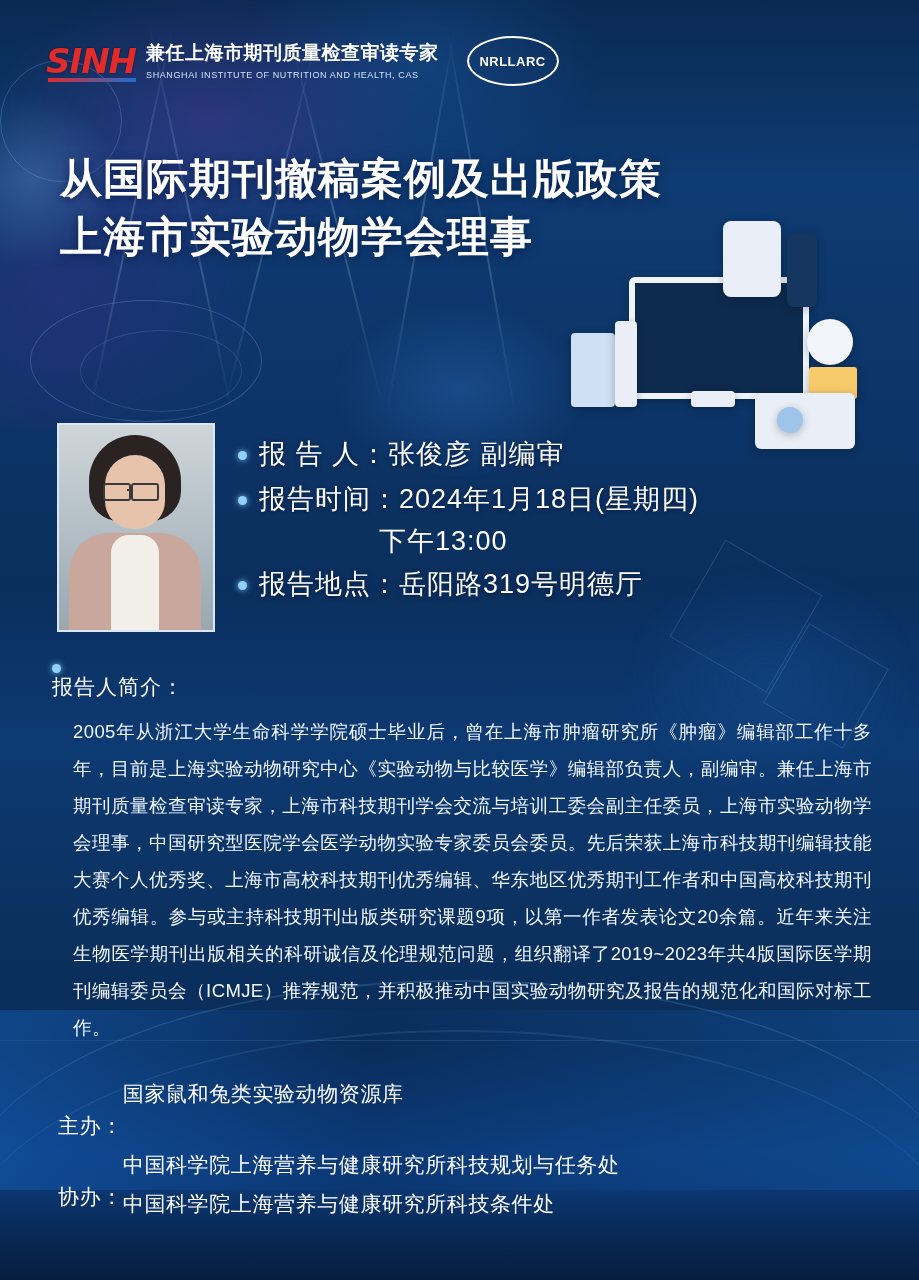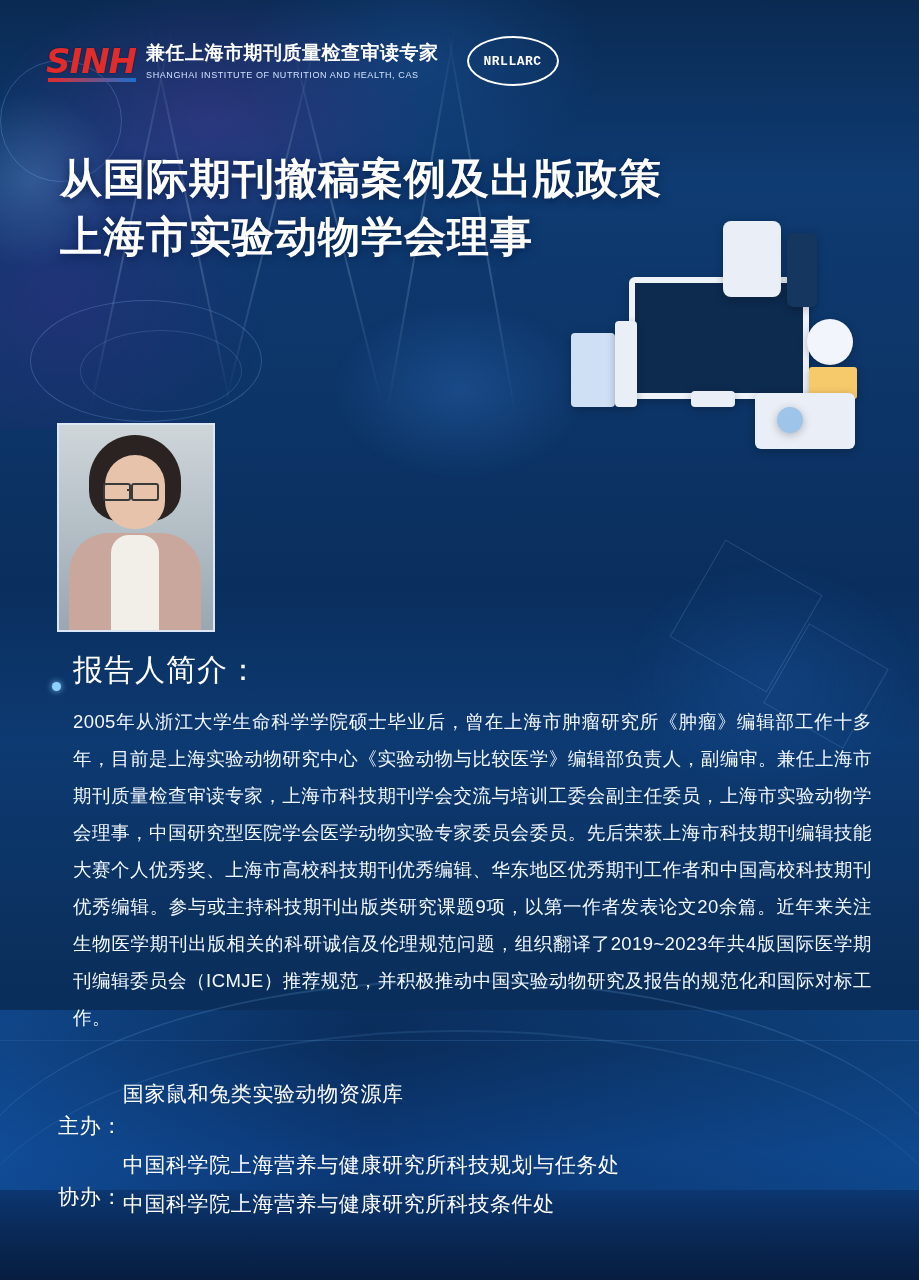--- a/index.html
+++ b/index.html
@@ -121,21 +121,20 @@
   .nrllarc {
     margin-left: 22px;
     border: 2px solid #ffffff;
     border-radius: 50%;
     width: 88px; height: 46px;
     display: flex; align-items: center; justify-content: center;
     color: #ffffff;
     font-size: 13px;
     font-weight: bold;
     letter-spacing: .5px;
-    font-family: Liberation Mono, monospace;
   }
 
   
   .title {
     position: absolute;
     left: 60px;
     top: 150px;
     width: 790px;
     color: #ffffff;
     font-weight: bold;
@@ -204,24 +203,25 @@
 
   
   .bio {
     position: absolute;
     left: 52px; top: 650px;
     width: 820px;
     color: #ffffff;
   }
   .bio-head {
     display: flex;
-    align-items: flex-end;
-    font-size: 30px;
+    align-items: flex-start;
+    font-size: 21px;
     letter-spacing: 1px;
     margin-bottom: 12px;
+    flex-direction: column;
   }
   .bio-head .bullet { margin-top: 14px; }
   .bio-body {
     margin-left: 21px;
     font-size: 18.5px;
     line-height: 2.0;
     letter-spacing: .4px;
     text-align: justify;
     color: #f2f8ff;
   }
@@ -313,20 +313,38 @@
   <div class="photo">
     <div class="hair"></div>
     <div class="face"></div>
     <div class="glass l"></div>
     <div class="glass r"></div>
     <div class="bridge"></div>
     <div class="body"></div>
     <div class="shirt"></div>
   </div>
 
+  <div class="info">
+    <div class="info-row">
+      <span class="bullet"></span>
+      <span>报 告 人：</span>
+      <span>张俊彦 副编审</span>
+    </div>
+    <div class="info-row">
+      <span class="bullet"></span>
+      <span>报告时间：</span>
+      <span>2024年1月18日(星期四)</span>
+    </div>
+    <div class="info-sub">下午13:00</div>
+    <div class="info-row">
+      <span class="bullet"></span>
+      <span>报告地点：</span>
+      <span>岳阳路319号明德厅</span>
+    </div>
+  </div>
 
   <div class="bio">
     <div class="bio-head">
       <span class="bullet"></span>
       <span>报告人简介：</span>
     </div>
     <div class="bio-body">2005年从浙江大学生命科学学院硕士毕业后，曾在上海市肿瘤研究所《肿瘤》编辑部工作十多年，目前是上海实验动物研究中心《实验动物与比较医学》编辑部负责人，副编审。兼任上海市期刊质量检查审读专家，上海市科技期刊学会交流与培训工委会副主任委员，上海市实验动物学会理事，中国研究型医院学会医学动物实验专家委员会委员。先后荣获上海市科技期刊编辑技能大赛个人优秀奖、上海市高校科技期刊优秀编辑、华东地区优秀期刊工作者和中国高校科技期刊优秀编辑。参与或主持科技期刊出版类研究课题9项，以第一作者发表论文20余篇。近年来关注生物医学期刊出版相关的科研诚信及伦理规范问题，组织翻译了2019~2023年共4版国际医学期刊编辑委员会（ICMJE）推荐规范，并积极推动中国实验动物研究及报告的规范化和国际对标工作。</div>
   </div>
 
   <div class="footer">

